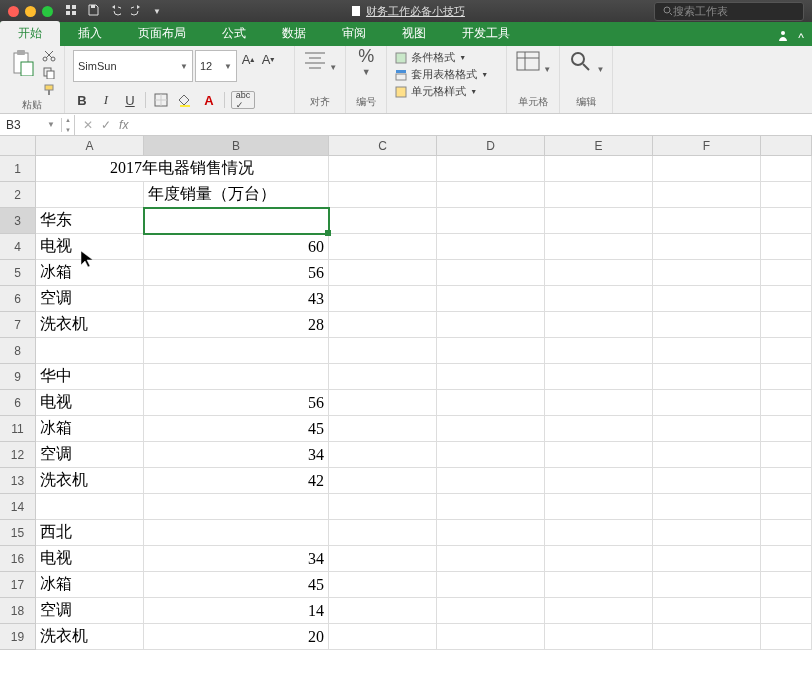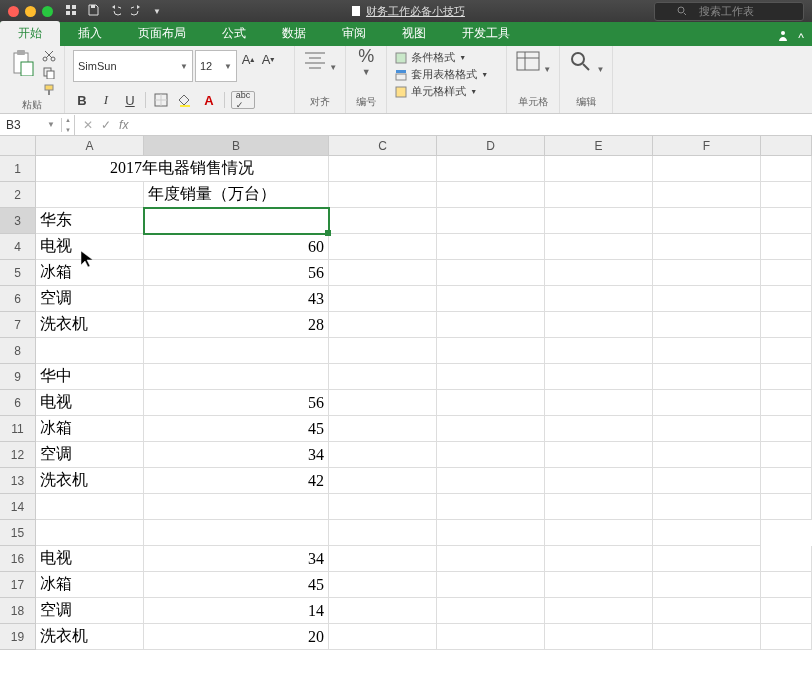--- a/index.html
+++ b/index.html
@@ -6,21 +6,21 @@
 body { width: 812px; height: 682px; background: #fff; overflow: hidden; font-size: 13px; color: #333; }
 
 
 .titlebar { height: 22px; background: linear-gradient(#4a4a4a, #3a3a3a); display: flex; align-items: center; padding: 0 8px; color: #ccc; font-size: 11px; }
 .traffic { display: flex; gap: 6px; margin-right: 12px; }
 .tl { width: 11px; height: 11px; border-radius: 50%; }
 .tl.r { background: #ff5f57; } .tl.y { background: #febc2e; } .tl.g { background: #28c840; }
 .qat { display: flex; gap: 10px; align-items: center; color: #ddd; }
 .qat svg, .tabsR svg { fill: #ddd; }
 .doctitle { flex: 1; text-align: center; display: flex; align-items: center; justify-content: center; gap: 4px; color: #ddd; text-decoration: underline; }
-.search { display: flex; align-items: center; gap: 12px; background: #2a2a2a; border: 1px solid #555; border-radius: 3px; padding: 1px 22px; width: 150px; color: #888; font-size: 11px; }
+.search { display: flex; align-items: center; gap: 0; background: #2a2a2a; border: 1px solid #555; border-radius: 3px; padding: 1px 8px; width: 150px; color: #888; font-size: 11px; }
 
 
 .tabs { height: 24px; background: #2a8a3e; display: flex; align-items: flex-end; color: #fff; font-size: 12px; }
 .tab { padding: 4px 18px; cursor: pointer; }
 .tab.active { background: #f0f0f0; color: #2a8a3e; border-radius: 3px 3px 0 0; font-weight: 500; }
 .tabsR { margin-left: auto; display: flex; align-items: center; gap: 8px; padding-right: 8px; }
 
 
 .ribbon { height: 68px; background: #f0f0f0; border-bottom: 1px solid #ccc; display: flex; font-size: 11px; }
 .group { border-right: 1px solid #ddd; padding: 4px 8px; display: flex; flex-direction: column; justify-content: space-between; }
@@ -425,20 +425,21 @@
     <div class="cell"></div>
       <div class="cell  "></div>
     <div class="cell"></div>
     <div class="cell"></div>
     <div class="cell"></div>
     <div class="cell"></div>
     <div class="cell"></div>
     </div>
     <div class="grid">
       <div class="rowh ">15</div>
+    <div class="cell">西北</div>
       <div class="cell  "></div>
     <div class="cell"></div>
     <div class="cell"></div>
     <div class="cell"></div>
     <div class="cell"></div>
     <div class="cell"></div>
     </div>
     <div class="grid">
       <div class="rowh ">16</div>
     <div class="cell">电视</div>

